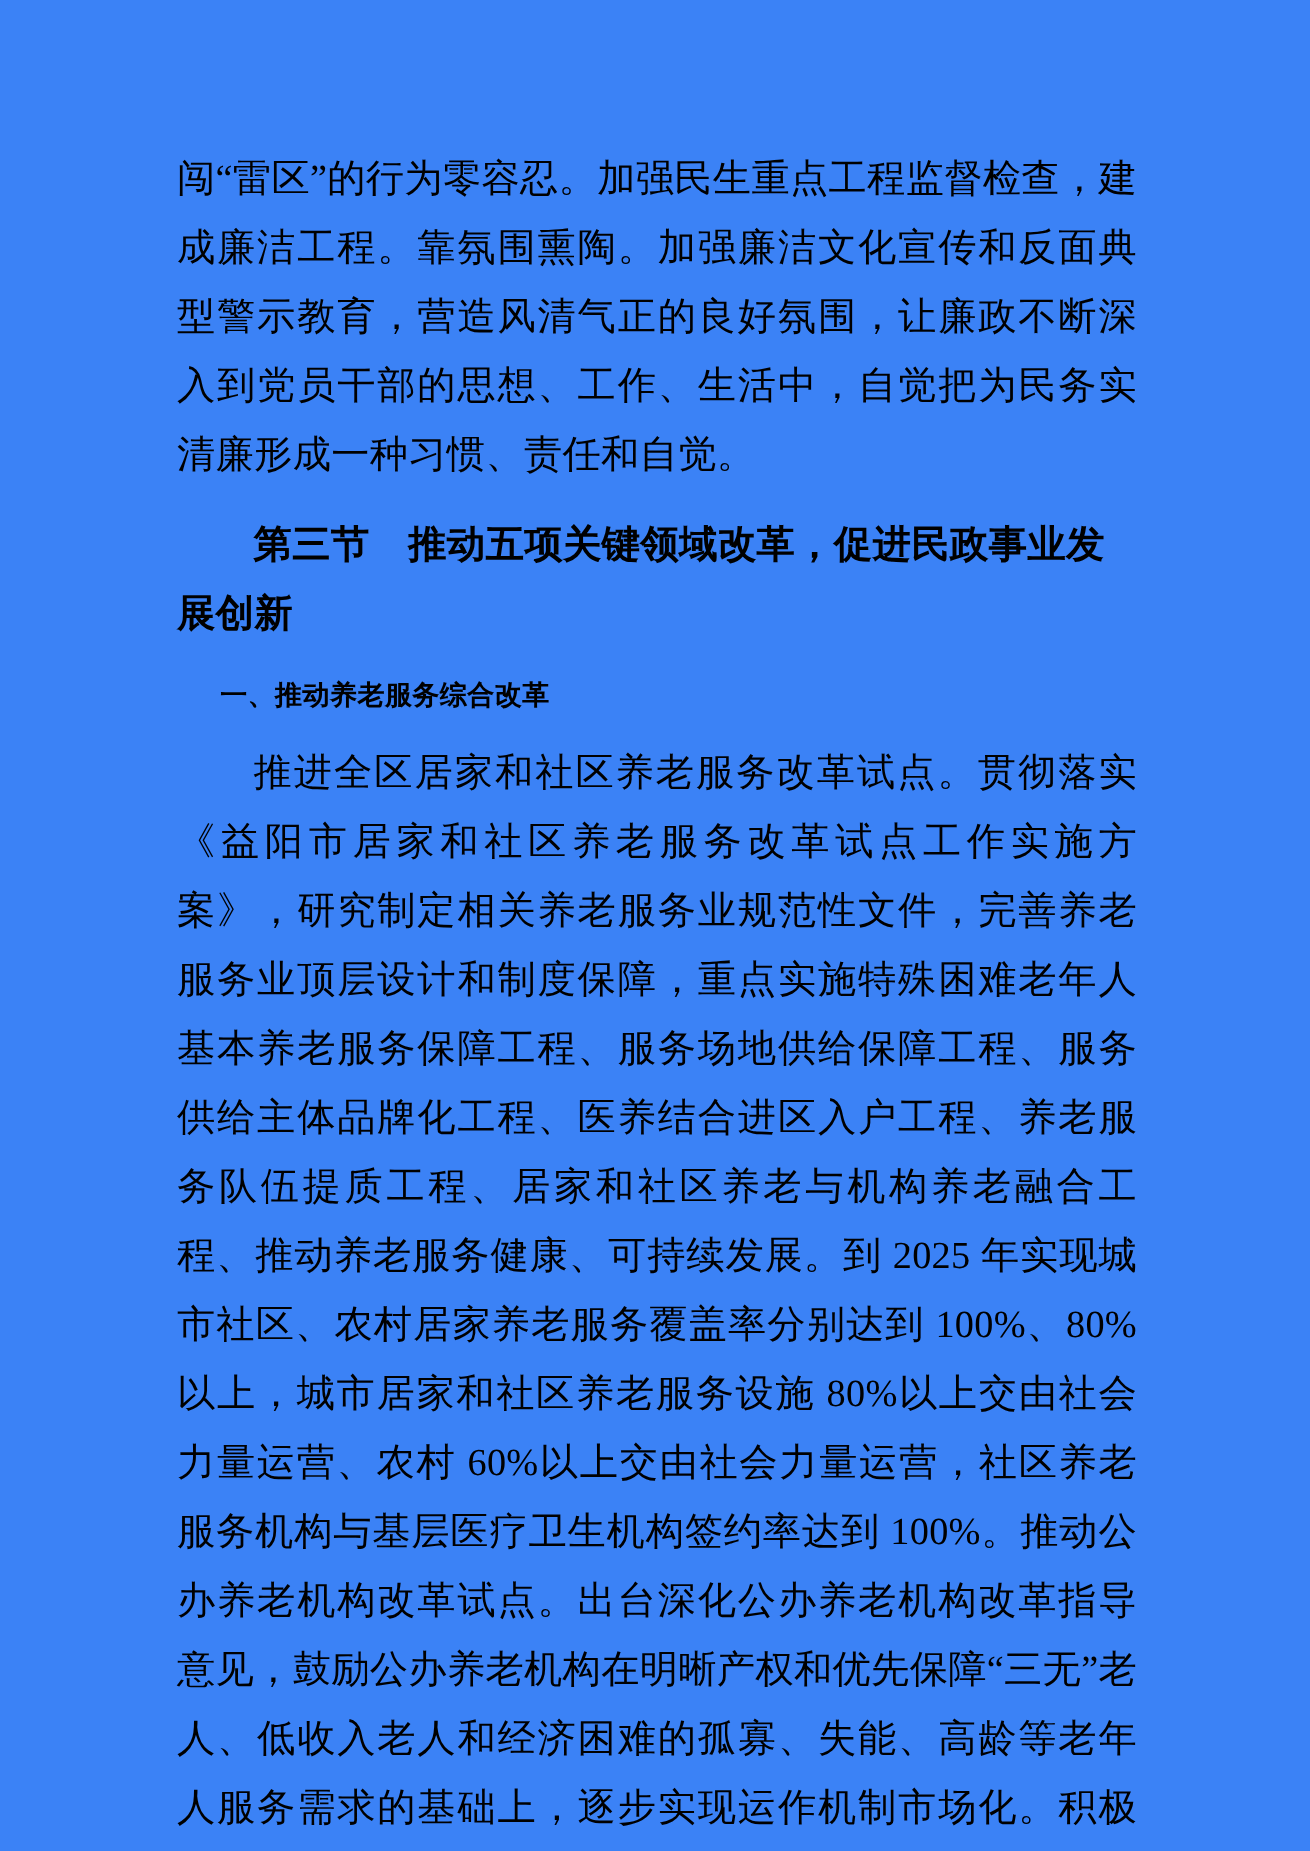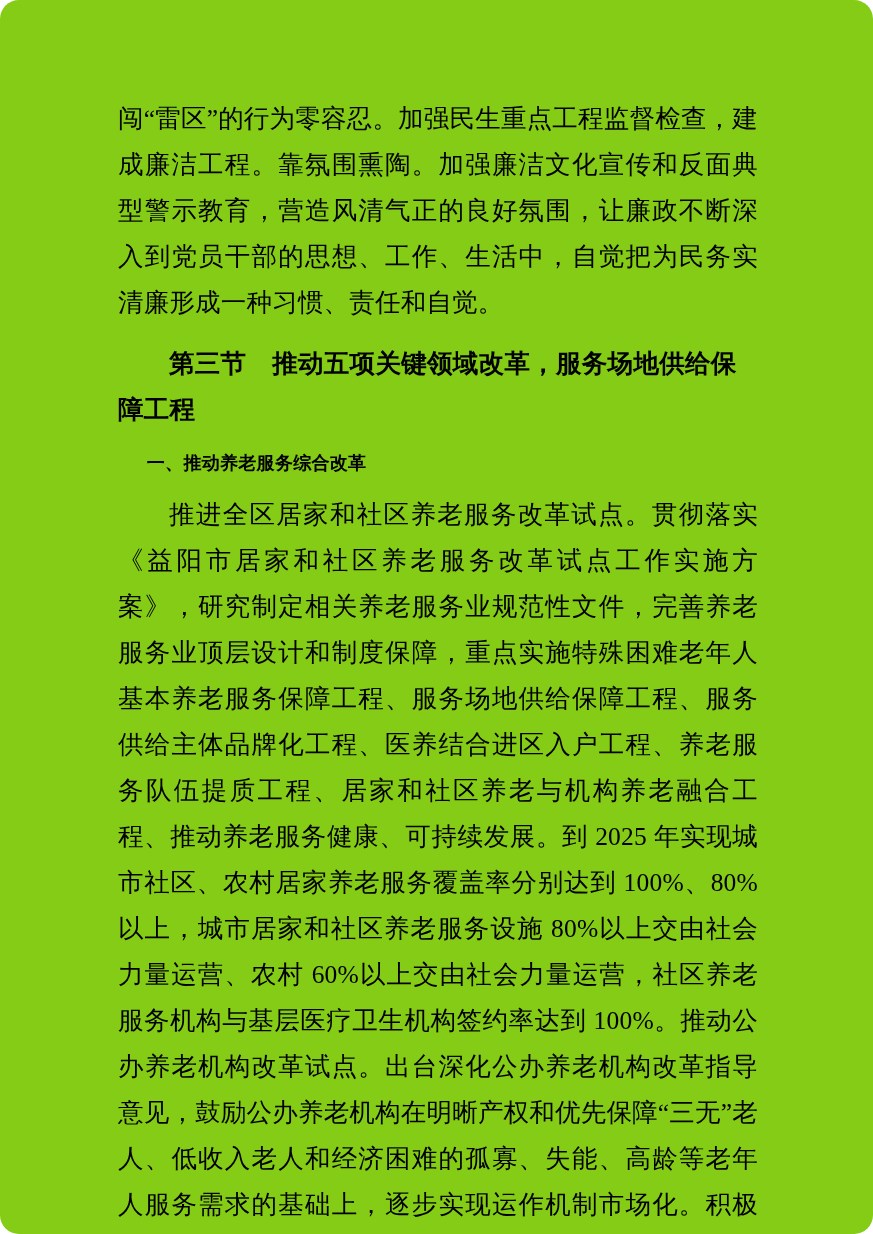--- a/index.html
+++ b/index.html
@@ -14,22 +14,21 @@
     color: #000000;
     position: relative;
     overflow: hidden;
   }
   .page {
     position: absolute;
     left: 0;
     top: 0;
     width: 873px;
     height: 1234px;
-    background: #84cc16;
-    border-radius: 19px;
+    background: #3b82f6;
   }
   .content {
     position: absolute;
     left: 118px;
     top: 96px;
     width: 640px;
   }
   .para {
     font-size: 25.5px;
     line-height: 46px;
@@ -77,21 +76,21 @@
   }
 </style>
 </head>
 <body>
 
 <div class="page">
   <div class="content">
 
     <p class="para para-continued">闯“雷区”的行为零容忍。加强民生重点工程监督检查，建成廉洁工程。靠氛围熏陶。加强廉洁文化宣传和反面典型警示教育，营造风清气正的良好氛围，让廉政不断深入到党员干部的思想、工作、生活中，自觉把为民务实清廉形成一种习惯、责任和自觉。</p>
 
-    <h2 class="heading-section">第三节　推动五项关键领域改革，服务场地供给保障工程</h2>
+    <h2 class="heading-section">第三节　推动五项关键领域改革，促进民政事业发展创新</h2>
 
     <h3 class="heading-sub">一、推动养老服务综合改革</h3>
 
     <p class="para para-indent body-block">推进全区居家和社区养老服务改革试点。贯彻落实《益阳市居家和社区养老服务改革试点工作实施方案》，研究制定相关养老服务业规范性文件，完善养老服务业顶层设计和制度保障，重点实施特殊困难老年人基本养老服务保障工程、服务场地供给保障工程、服务供给主体品牌化工程、医养结合进区入户工程、养老服务队伍提质工程、居家和社区养老与机构养老融合工程、推动养老服务健康、可持续发展。到 2025 年实现城市社区、农村居家养老服务覆盖率分别达到 100%、80%以上，城市居家和社区养老服务设施 80%以上交由社会力量运营、农村 60%以上交由社会力量运营，社区养老服务机构与基层医疗卫生机构签约率达到 100%。推动公办养老机构改革试点。出台深化公办养老机构改革指导意见，鼓励公办养老机构在明晰产权和优先保障“三无”老人、低收入老人和经济困难的孤寡、失能、高龄等老年人服务需求的基础上，逐步实现运作机制市场化。积极稳妥将专门面向社会提供经营性服务的公办养老机构转制成为企业或民办非企业单位。推动养老服务社会化。建立政府购买为老服务目录清单，</p>
 
   </div>
 
   <div class="page-number">45</div>
 </div>
 

